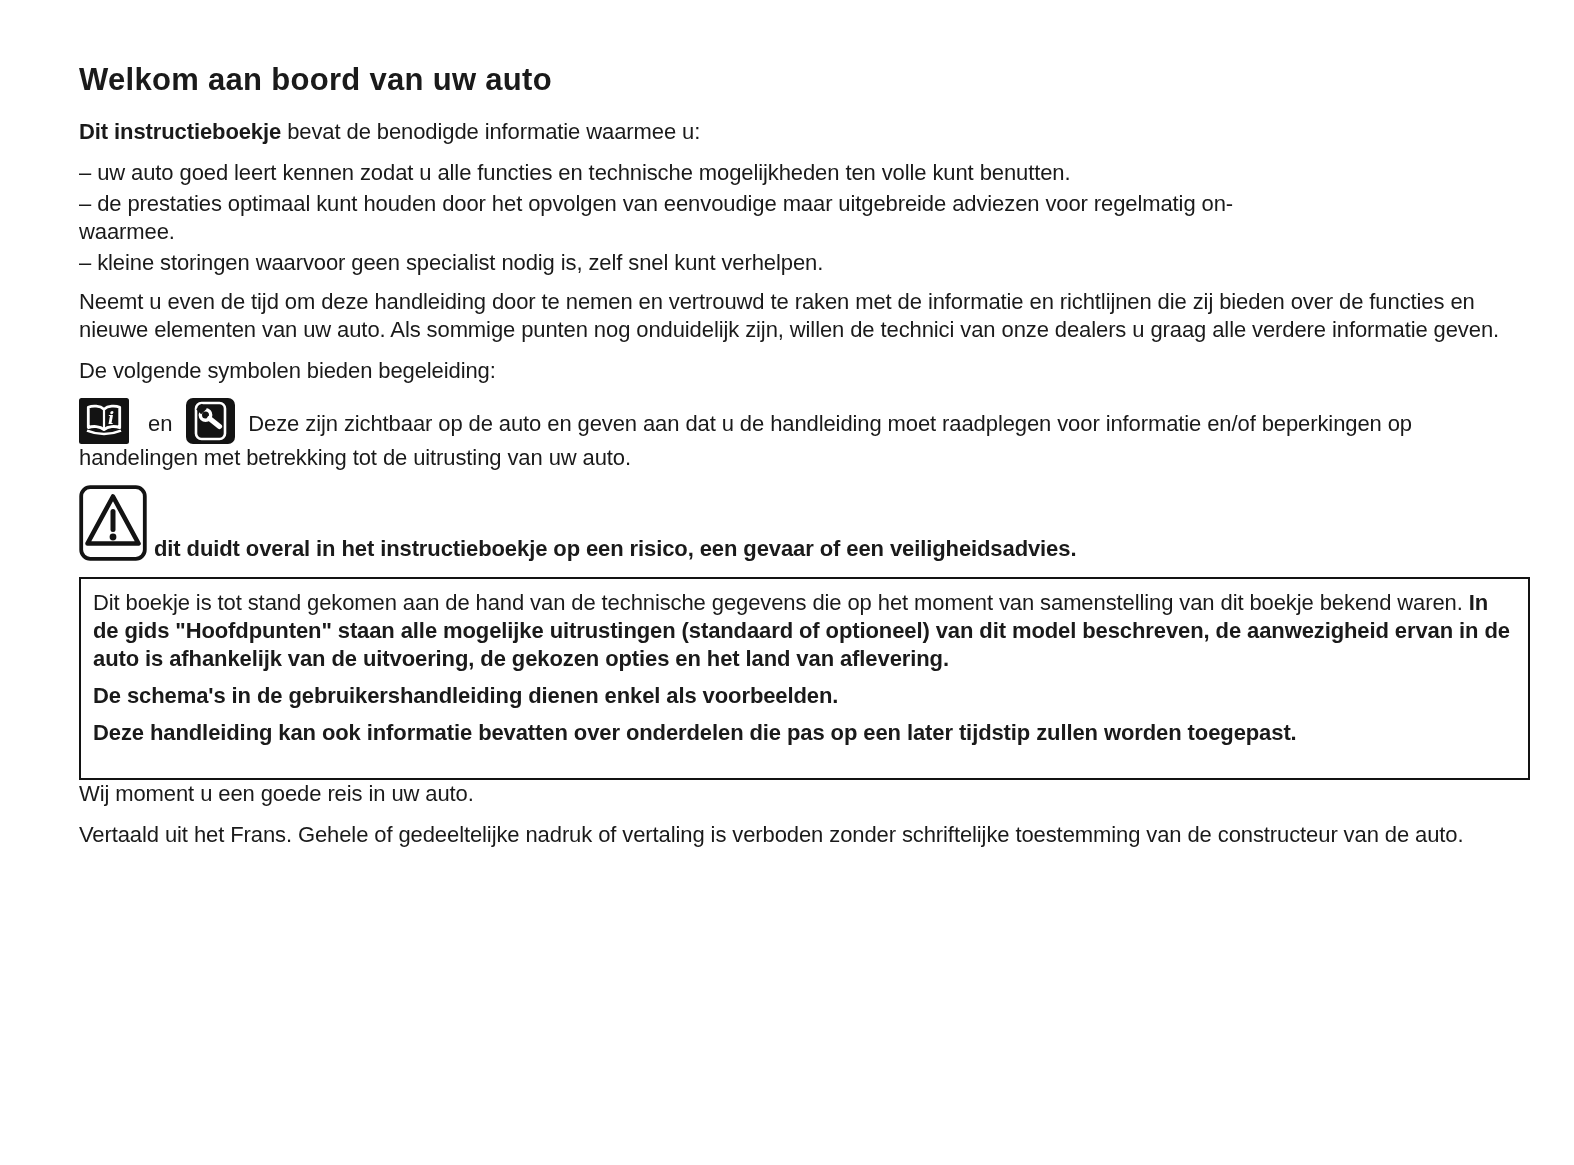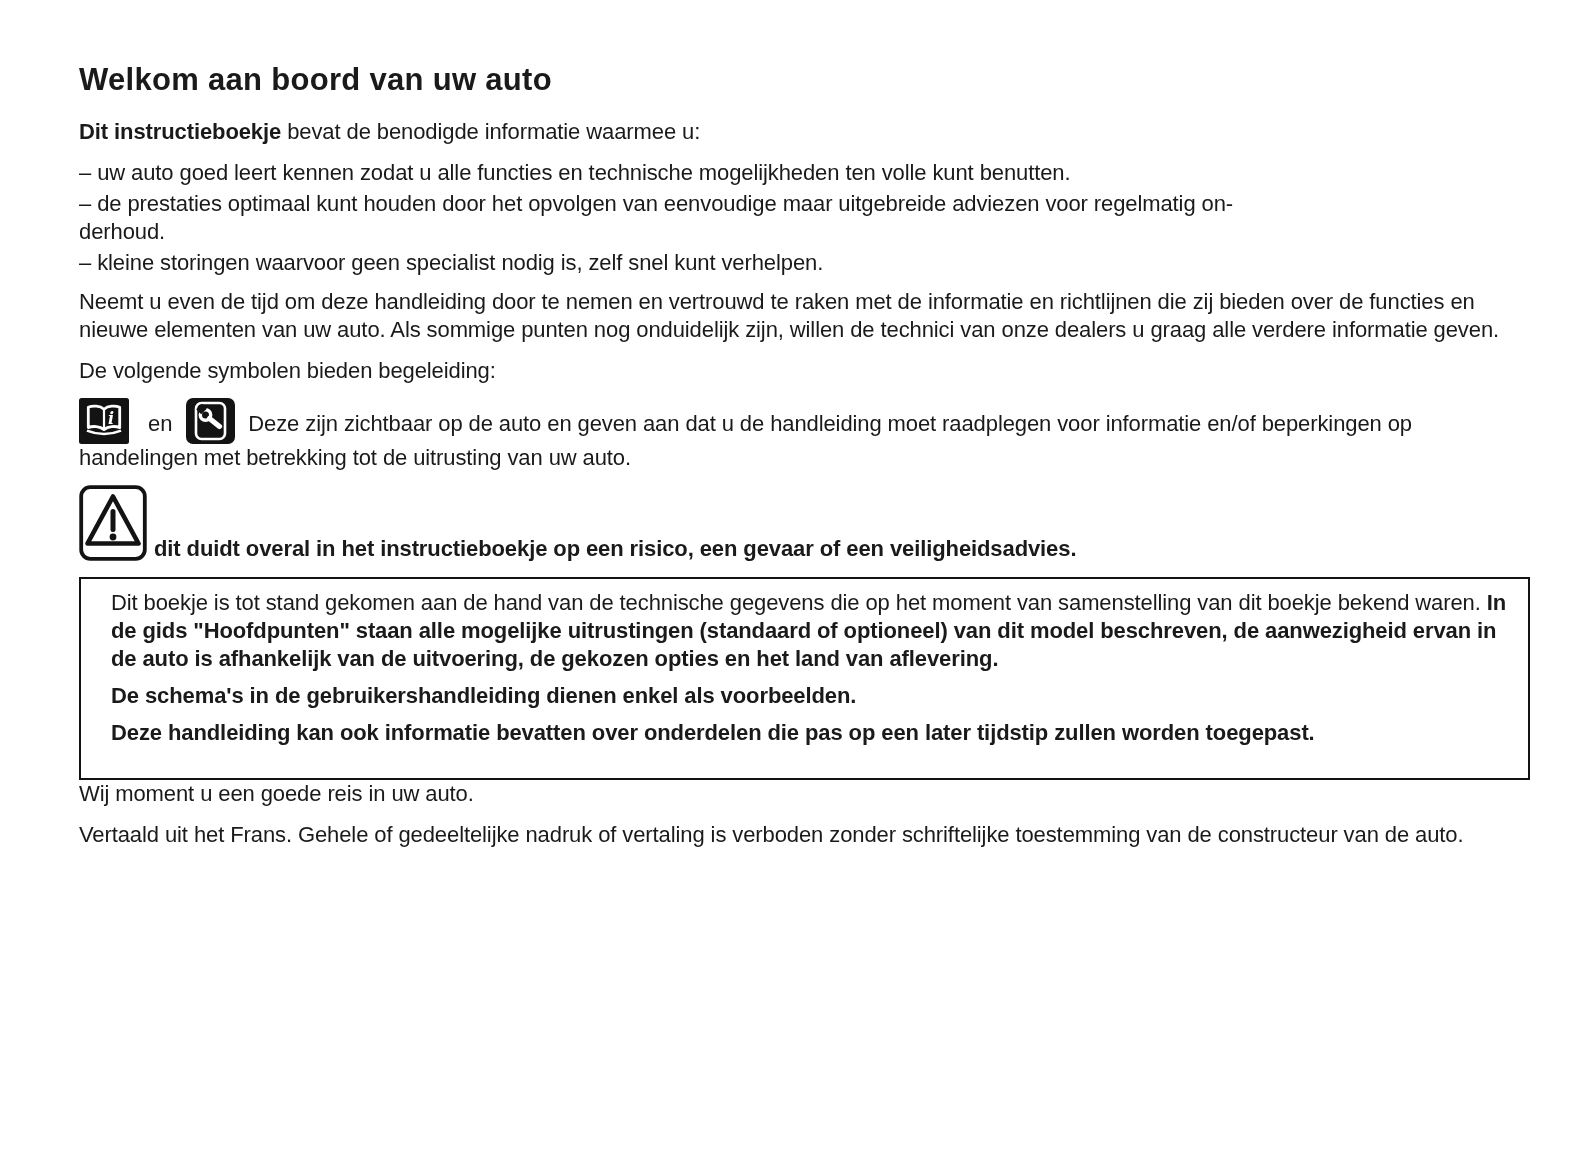--- a/index.html
+++ b/index.html
@@ -48,37 +48,37 @@
   .warning-row .warn-text {
     font-size: 22px; line-height: 28px;
     font-weight: bold; padding-bottom: 2px;
     letter-spacing: -0.1px;
   }
   .info-box {
     border: 2px solid var(--border, #131313);
     padding: 10px 14px 11px 12px;
     min-height: 203px;
   }
-  .info-box p { margin: 0 0 9px 18px; }
+  .info-box p { margin: 0 0 9px 0; }
   .info-box p:last-child { margin-bottom: 0; }
   .closing-wish { margin: 16px 0 8px 0; }
   .legal { margin: 0; }
 </style>
 </head>
 <body>
 
 <div class="page">
 
   <h1 class="title">Welkom aan boord van uw auto</h1>
 
   <p class="base"><span class="bold">Dit instructieboekje</span><span> bevat de benodigde informatie waarmee u:</span></p>
 
   <div class="bullets">
     <p class="base">– uw auto goed leert kennen zodat u alle functies en technische mogelijkheden ten volle kunt benutten.</p>
-    <p class="base"><span>– de prestaties optimaal kunt houden door het opvolgen van eenvoudige maar uitgebreide adviezen voor regelmatig on-</span><br><span>derhoud.</span></p>
+    <p class="base"><span>– de prestaties optimaal kunt houden door het opvolgen van eenvoudige maar uitgebreide adviezen voor regelmatig on-</span><br><span>waarmee.</span></p>
     <p class="base">– kleine storingen waarvoor geen specialist nodig is, zelf snel kunt verhelpen.</p>
   </div>
 
   <p class="base">Neemt u even de tijd om deze handleiding door te nemen en vertrouwd te raken met de informatie en richtlijnen die zij bieden over de functies en nieuwe elementen van uw auto. Als sommige punten nog onduidelijk zijn, willen de technici van onze dealers u graag alle verdere informatie geven.</p>
 
   <p class="base">De volgende symbolen bieden begeleiding:</p>
 
   <p class="base symbols-row"><span class="icon-box book-gap"><svg width="50" height="46" viewBox="0 0 50 46" aria-hidden="true">
           <rect width="50" height="46" rx="2.5" fill="var(--icon-bg, #131313)"></rect>
           <path d="M25 11.2 C21 7.6 13.6 7.4 9.3 9.3 L9.3 29.6 C13.6 27.8 21 28 25 31.6 C29 28 36.4 27.8 40.7 29.6 L40.7 9.3 C36.4 7.4 29 7.6 25 11.2 Z" fill="none" stroke="#ffffff" stroke-width="2.8" stroke-linejoin="round"></path>

